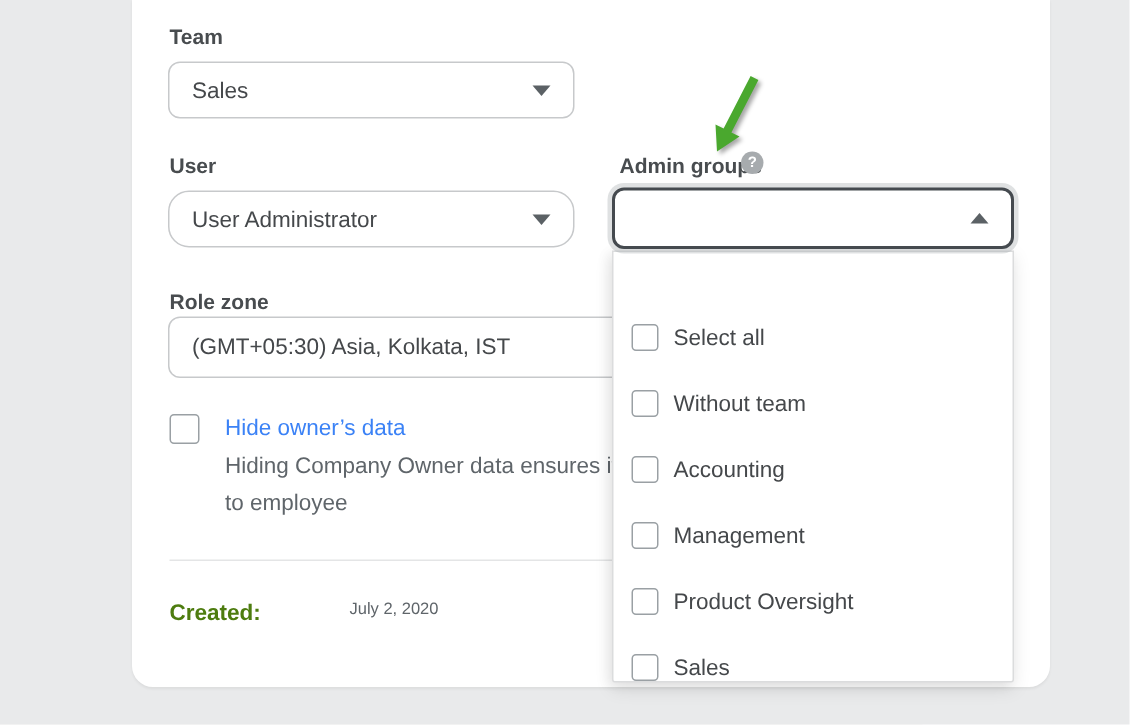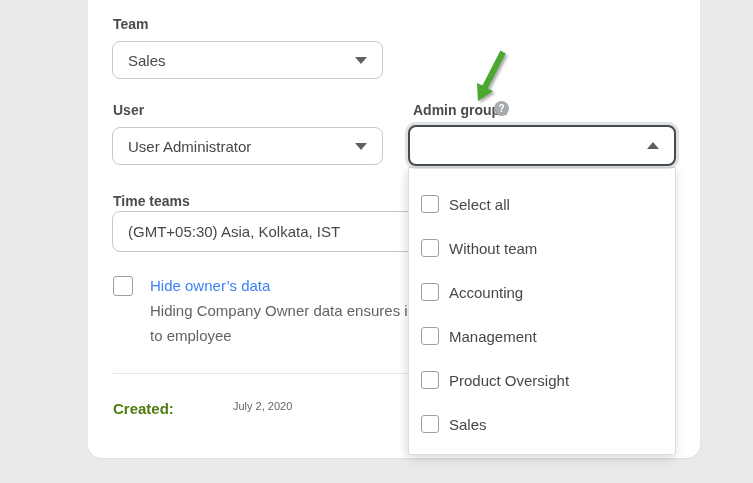--- a/index.html
+++ b/index.html
@@ -42,21 +42,21 @@
   .help-icon{
     position:absolute;width:15px;height:15px;border-radius:50%;
     background:#a7abae;color:#ffffff;font-size:10px;font-weight:700;
     display:flex;align-items:center;justify-content:center;cursor:pointer;
   }
   .dropdown-panel{
     position:absolute;left:320px;top:167px;width:268px;height:288px;
     box-sizing:border-box;background:#ffffff;border:1px solid #dbdcdd;
     border-radius:0 0 2px 2px;
     box-shadow:0 4px 12px rgba(0,0,0,0.10), -3px 2px 8px rgba(0,0,0,0.05);
-    padding-top:14px;z-index:5;overflow:hidden;
+    padding-top:35px;z-index:5;overflow:hidden;
   }
   .option{
     height:44px;display:flex;align-items:center;gap:10px;
     padding-left:12px;font-size:15px;color:#45484b;cursor:pointer;
   }
   .checkbox{
     box-sizing:border-box;width:18px;height:18px;flex:0 0 18px;
     background:#fff;border:1px solid #9aa0a4;border-radius:3px;cursor:pointer;
   }
   .big-checkbox{
@@ -76,29 +76,29 @@
 <div class="page">
   <div class="card">
 
     <div class="field-label" style="left:25px;top:16px;">Team</div>
     <div class="select" style="left:24px;top:41px;width:271px;height:38px;">
       <span>Sales</span>
       <span class="caret-down"></span>
     </div>
 
     <div class="field-label" style="left:25px;top:102px;">User</div>
-    <div class="select" style="left:24px;top:127px;width:271px;height:38px;">
+    <div class="select" style="left:24px;top:127px;width:271px;height:38px;border-radius:14px;">
       <span>User Administrator</span>
       <span class="caret-down"></span>
     </div>
 
     <div class="field-label" style="left:325px;top:102px;">Admin groups</div>
     <div class="help-icon" style="left:406px;top:101px;">?</div>
 
-    <div class="field-label" style="left:25px;top:193px;">Time teams</div>
+    <div class="field-label" style="left:25px;top:193px;">Role zone</div>
     <div class="select" style="left:24px;top:211px;width:564px;height:41px;z-index:1;">
       <span>(GMT+05:30) Asia, Kolkata, IST</span>
       <span class="caret-down"></span>
     </div>
 
     <span class="big-checkbox" style="left:25px;top:276px;"></span>
     <div class="bold-label" style="left:62px;top:277px;">Hide owner’s data</div>
     <div class="muted-text" style="left:62px;top:302px;z-index:1;">Hiding Company Owner data ensures it</div>
     <div class="muted-text" style="left:62px;top:327px;z-index:1;">to employee</div>
 

